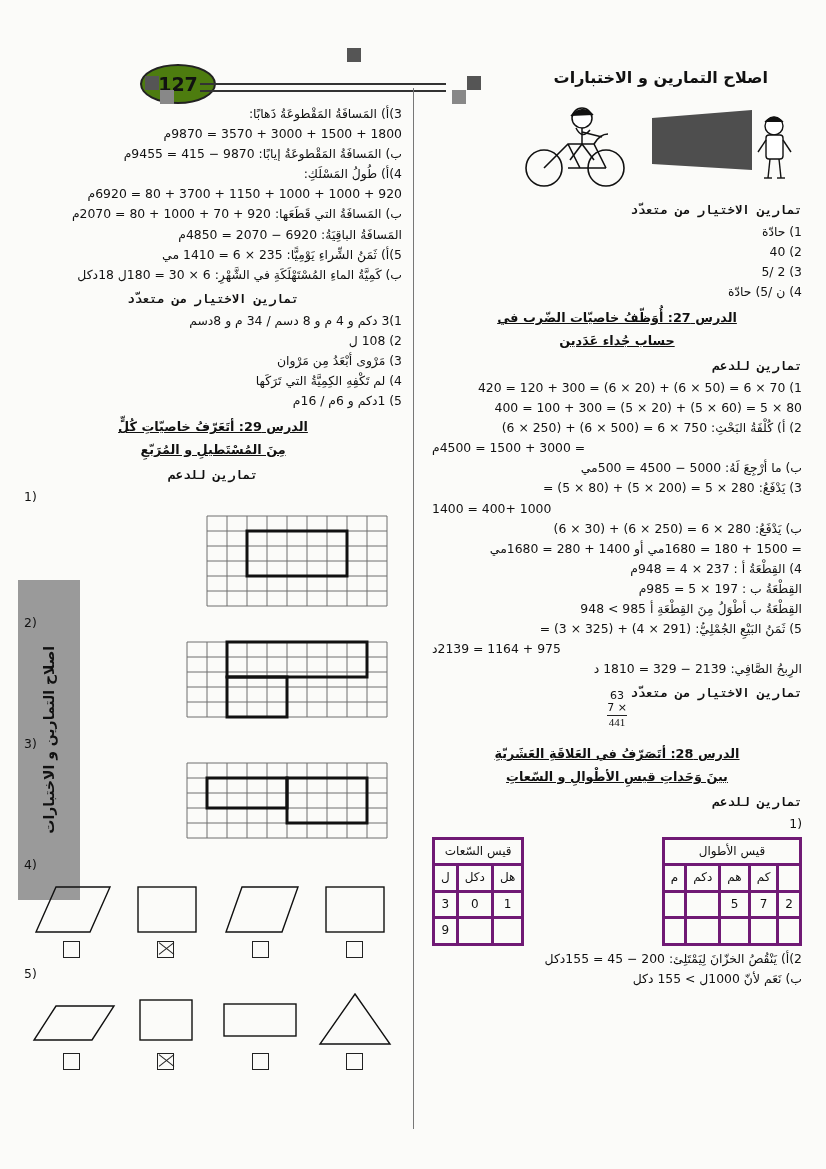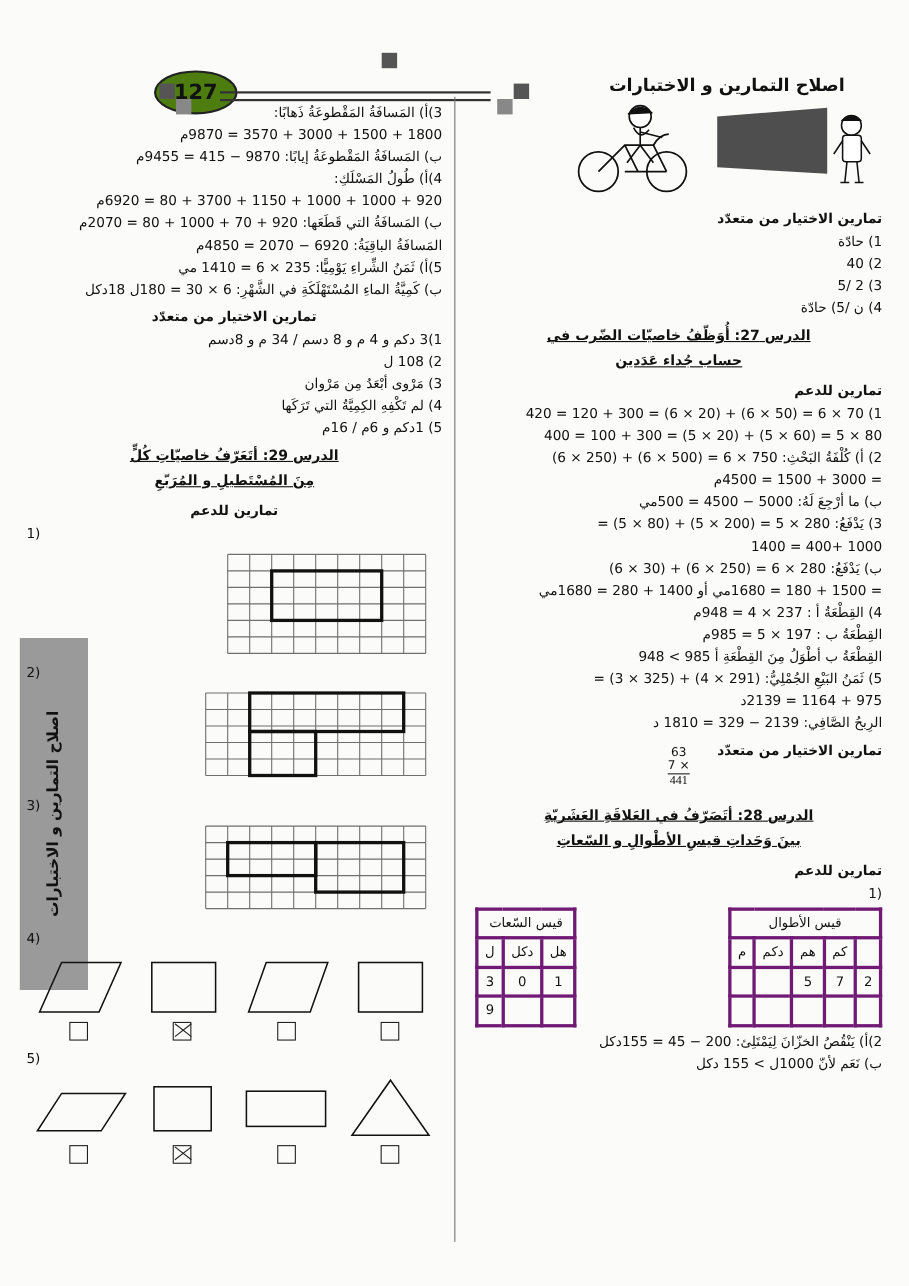--- a/index.html
+++ b/index.html
@@ -48,39 +48,39 @@
     font-size:14px;font-weight:bold;color:#111;
     white-space:nowrap;
   }
 
   
   .divider{
     position:absolute;left:50%;top:88px;bottom:40px;width:0;
     border-left:1px solid #777;
   }
   .col{
-    position:absolute;top:92px;
+    position:absolute;top:104px;
     font-size:12.4px;line-height:1.62;
     text-align:right;
   }
   .col-right{right:24px;width:370px;}
   .col-left{left:24px;width:378px;}
 
   .ln{margin:0;white-space:nowrap;}
-  .ln.lft{text-align:right;}
+  .ln.lft{text-align:left;}
 
   .sec-title{
     font-weight:bold;text-align:center;margin:6px 0 2px;
     text-decoration:underline;font-size:12.8px;
   }
   .sub-title{
     font-weight:bold;text-align:center;margin:0 0 4px;
     text-decoration:underline;font-size:12.8px;
   }
-  .small-head{font-weight:bold;text-align:right;margin:5px 0 1px;font-size:12.4px;}
+  .small-head{font-weight:bold;text-align:right;margin:5px 0 1px;font-size:12.4px;font-family:Liberation Mono, monospace;}
 
   
   .art{position:relative;height:92px;margin-bottom:2px;}
 
   
   table.grid{border-collapse:collapse;margin-top:3px;}
   table.grid td,table.grid th{
     border:3px solid #701a75;
     text-align:center;
     font-size:12px;

